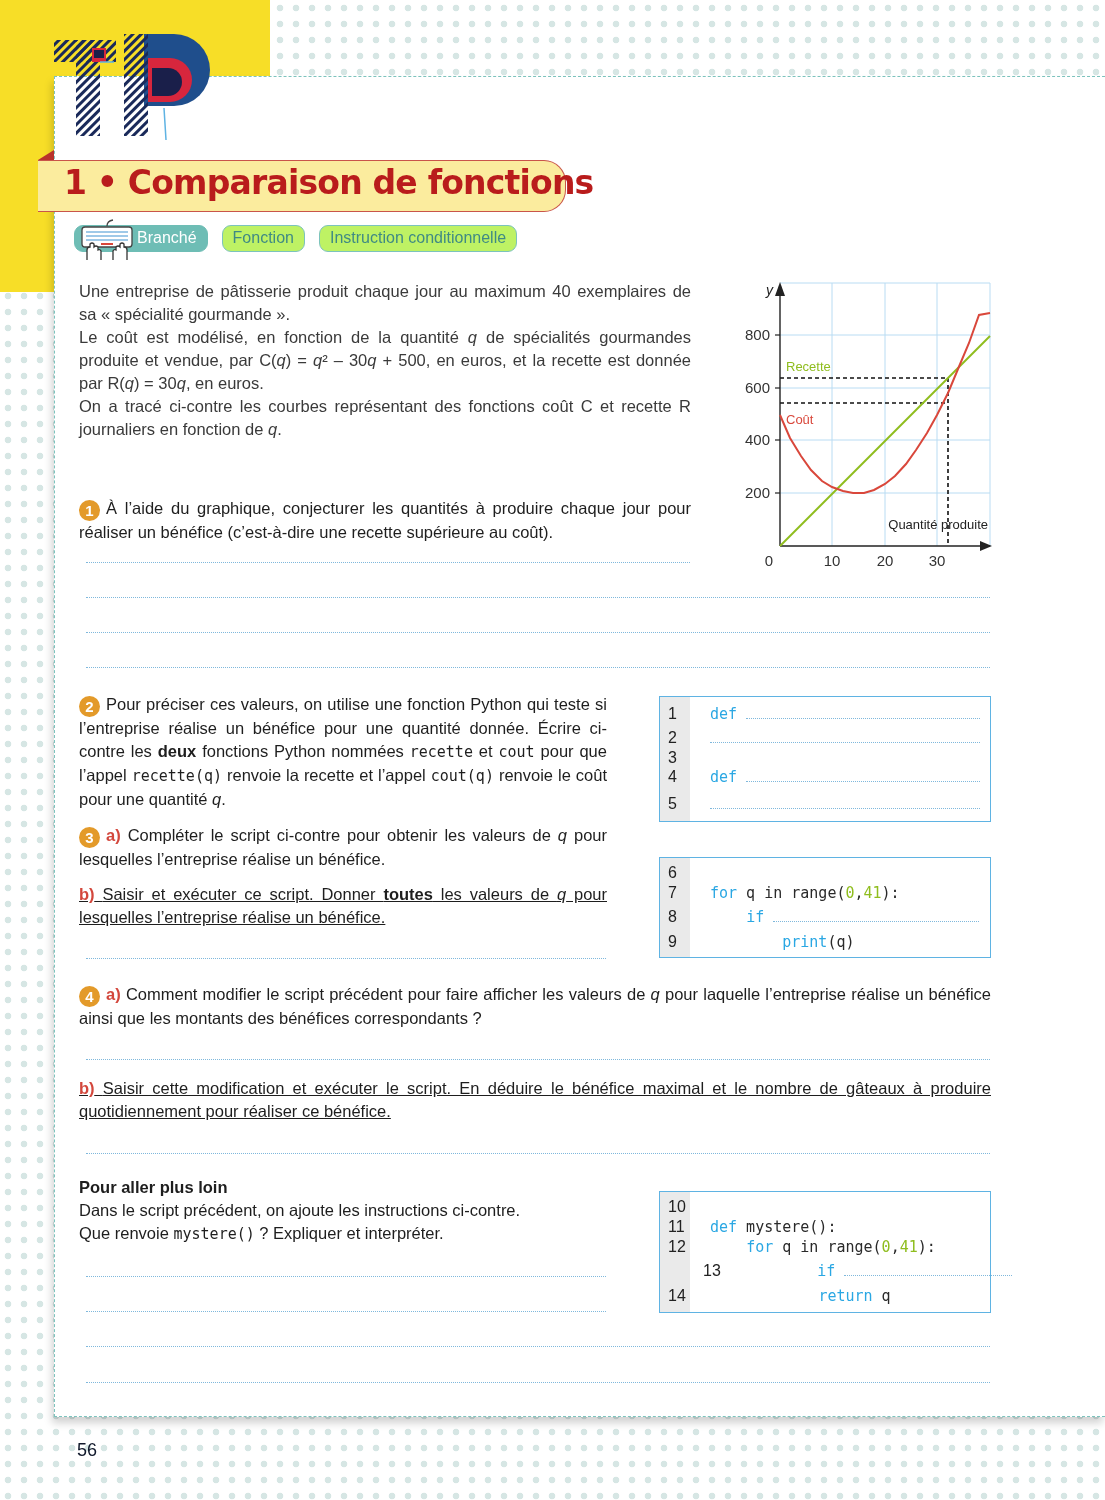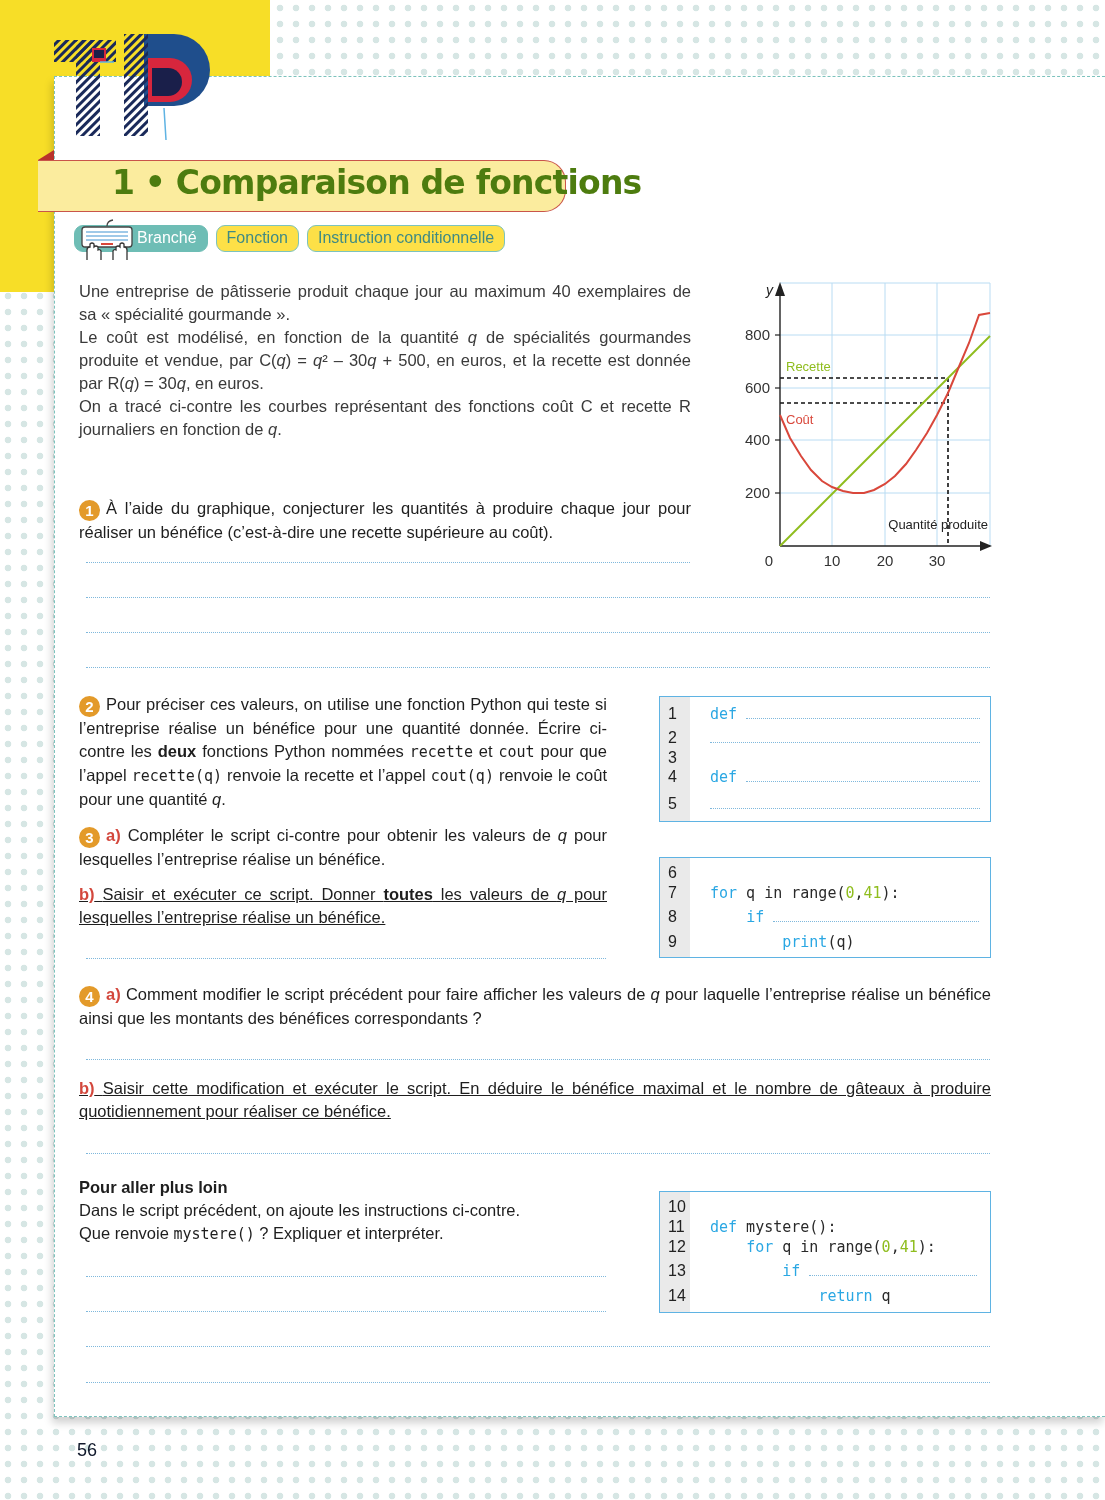--- a/index.html
+++ b/index.html
@@ -33,26 +33,26 @@
     border-left: none;
   }
   .title-fold {
     position: absolute; left: 38px; top: 150px; width: 0; height: 0;
     border-right: 16px solid #b8332c;
     border-top: 10px solid transparent;
   }
   .title-text {
     position: absolute; left: 64px; top: 163px;
     font-family: "DejaVu Sans", sans-serif; font-weight: bold;
-    font-size: 33px; color: #4d7c0f; letter-spacing: -0.8px; margin-left: 48px;
-  }
-  .tags { position: absolute; left: 74px; top: 225px; display: flex; gap: 8px; align-items: center; }
+    font-size: 33px; color: #b91c1c; letter-spacing: -0.8px;
+  }
+  .tags { position: absolute; left: 74px; top: 225px; display: flex; gap: 14px; align-items: center; }
   .tag {
     height: 27px; padding: 0 10px; border: 1.5px solid #7cc3bd; border-radius: 9px;
-    font-size: 16px; color: #3f8a84; line-height: 24px; background: #fde047;
+    font-size: 16px; color: #3f8a84; line-height: 24px; background: #bef264;
   }
   .tag.primary { background: #6ebdb5; color: #ffffff; padding-left: 62px; position: relative; border-color: #6ebdb5; }
   .keyboard-icon { position: absolute; left: 4px; top: -8px; width: 56px; height: 44px; }
   .body-text { position: absolute; font-size: 16.5px; line-height: 23px; color: #3a3a3a; }
   .intro { left: 79px; top: 280px; width: 612px; text-align: justify; }
   .q { position: absolute; font-size: 16.5px; line-height: 23px; color: #1e1e1e; text-align: justify; }
   .num {
     display: inline-block; width: 21px; height: 21px; border-radius: 50%;
     background: #e39a2a; color: #fff; font-weight: bold; font-size: 15px;
     text-align: center; line-height: 21px; margin-right: 6px; vertical-align: -2px;
@@ -262,21 +262,21 @@
       <span class="ln">10</span>
     </div>
   <div class="cl" style="top:26px;">
       <span class="ln">11</span>
       <span class="code"><span class="kw">def</span><span> mystere():</span></span>
     </div>
   <div class="cl" style="top:46px;">
       <span class="ln">12</span>
       <span class="code">    <span class="kw">for</span><span> q in range(</span><span class="nb">0</span><span>,</span><span class="nb">41</span><span>):</span></span>
     </div>
-  <div class="cl" style="top:70px;">
+  <div class="cl" style="top:70px;margin-left:35px;">
       <span class="ln">13</span>
       <span class="code">        <span class="kw">if</span> <span class="fill" style="width:168px;"></span></span>
     </div>
   <div class="cl" style="top:95px;">
       <span class="ln">14</span>
       <span class="code">            <span class="kw">return</span><span> q</span></span>
     </div>
 </div>
 
 <div class="page-num">56</div>

